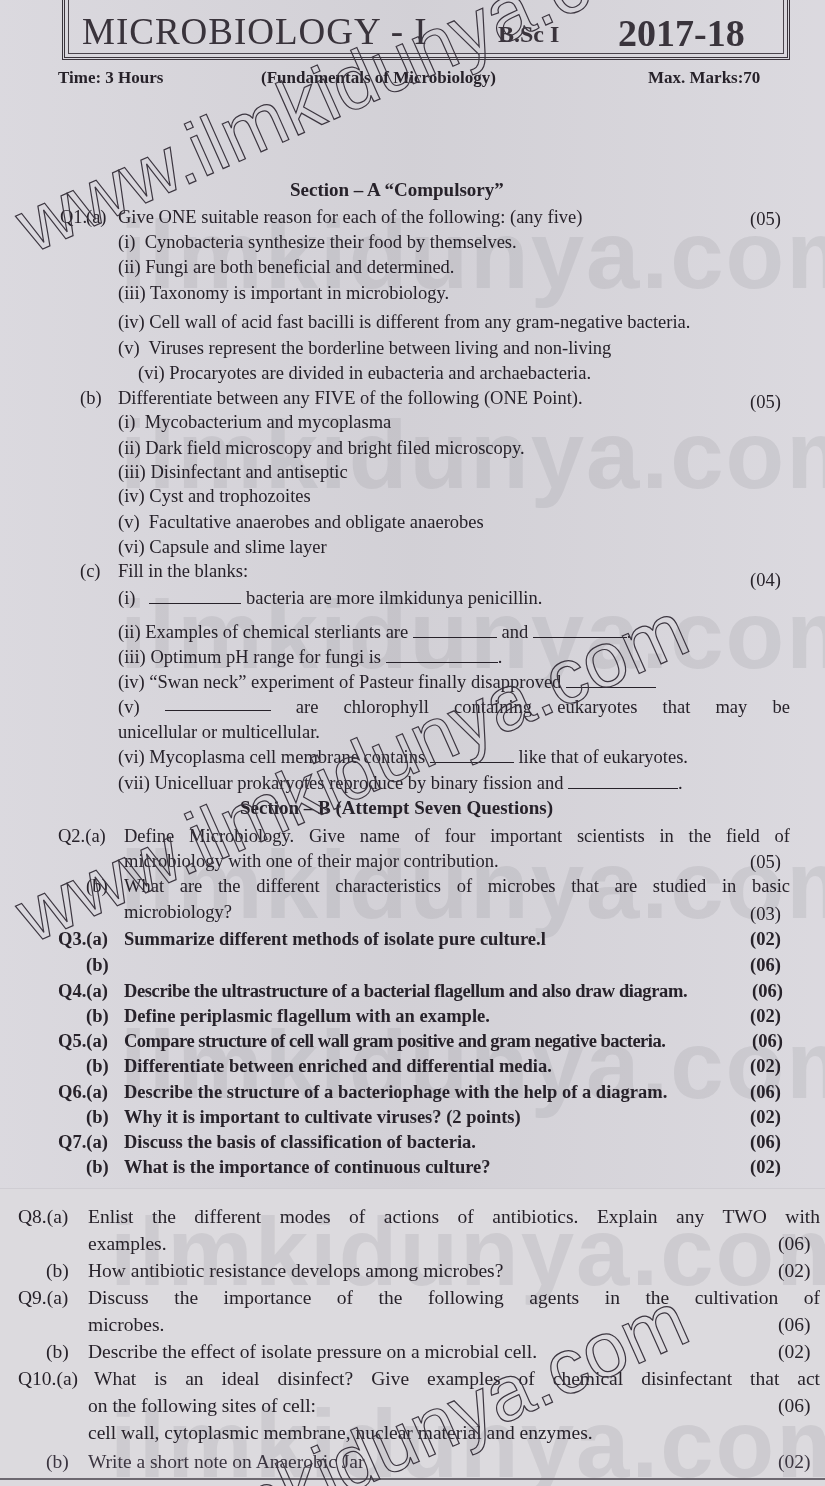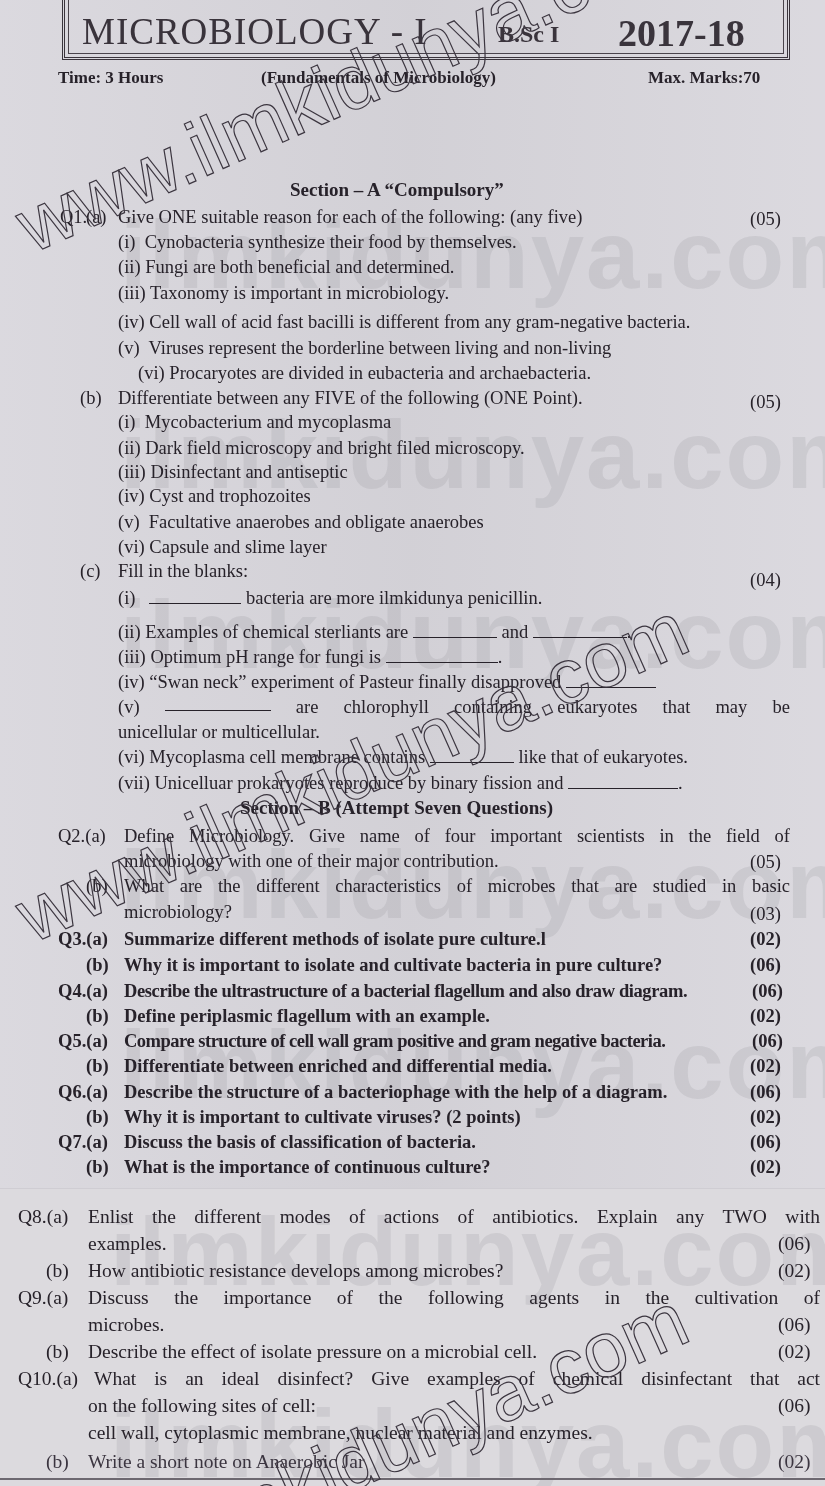--- a/index.html
+++ b/index.html
@@ -170,21 +170,20 @@
   <div class="marks" style="left:750px; top:850px;">(05)</div>
   <div class="line" style="left:86px; top:874px;">(b)</div>
   <div class="justify-line" style="left:124px; top:874px; width:666px; display:block; text-align:justify; text-align-last:justify;">What are the different characteristics of microbes that are studied in basic</div>
   <div class="line" style="left:124px; top:900px;">microbiology?</div>
   <div class="marks" style="left:750px; top:902px;">(03)</div>
 
   <div class="line bold" style="left:58px; top:927px;"><span>Q3.</span><span>(a)</span></div>
   <div class="line bold" style="left:124px; top:927px;">Summarize different methods of isolate pure culture.l</div>
   <div class="marks bold" style="left:750px; top:927px; font-weight:bold;">(02)</div>
   <div class="line bold" style="left:86px; top:953px;">(b)</div>
-  <div class="line bold" style="left:124px; top:953px;">Why it is important to isolate and cultivate bacteria in pure culture?</div>
   <div class="marks" style="left:750px; top:953px; font-weight:bold;">(06)</div>
 
   <div class="line bold" style="left:58px; top:979px;"><span>Q4.</span><span>(a)</span></div>
   <div class="line bold" style="left:124px; top:979px; letter-spacing:-0.4px;">Describe the ultrastructure of a bacterial flagellum and also draw diagram.</div>
   <div class="marks" style="left:752px; top:979px; font-weight:bold;">(06)</div>
   <div class="line bold" style="left:86px; top:1004px;">(b)</div>
   <div class="line bold" style="left:124px; top:1004px;">Define periplasmic flagellum with an example.</div>
   <div class="marks" style="left:750px; top:1004px; font-weight:bold;">(02)</div>
 
   <div class="line bold" style="left:58px; top:1029px;"><span>Q5.</span><span>(a)</span></div>

